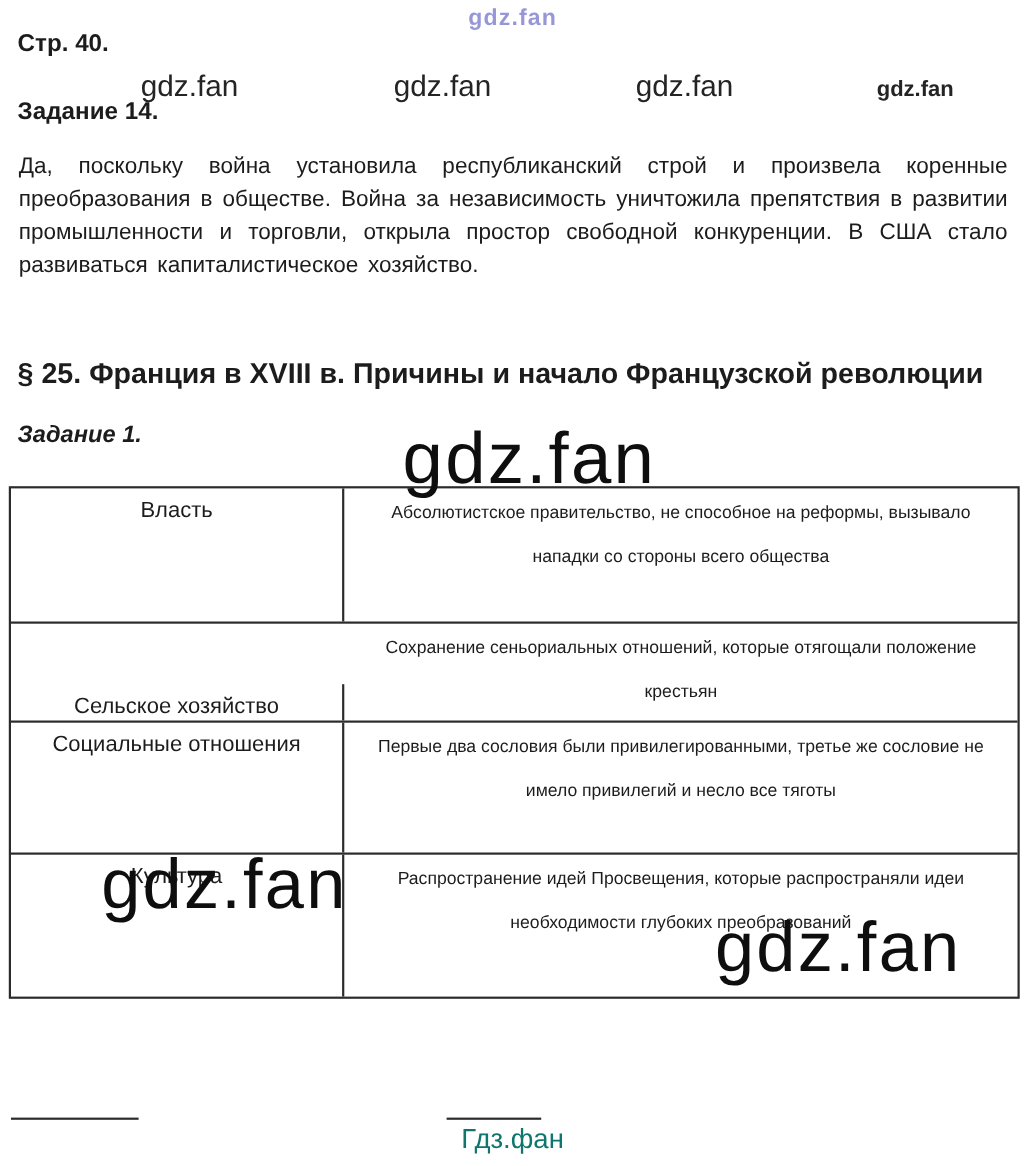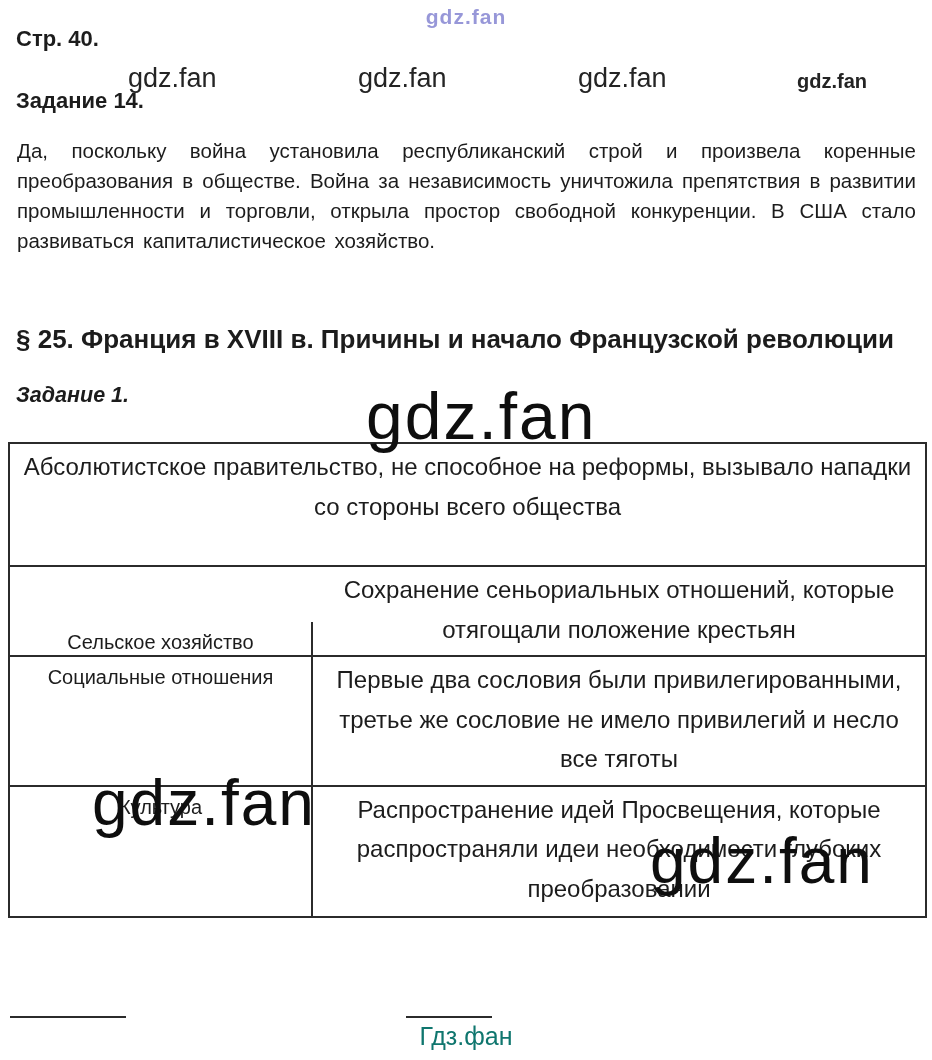--- a/index.html
+++ b/index.html
@@ -38,21 +38,21 @@
   }
   .trow{display:flex;border-top:2px solid #2b2b2b;}
   .trow:first-child{border-top:none;}
   .cell-l{
     width:303px;flex:0 0 303px;border-right:2px solid #2b2b2b;
     text-align:center;padding-top:7px;font-size:20px;line-height:26px;
     box-sizing:border-box;
   }
   .cell-r{
     flex:1;text-align:center;padding:3px 12px 6px;
-    font-size:24px;line-height:39.5px;box-sizing:border-box;border-radius:11px;
+    font-size:16px;line-height:39.5px;box-sizing:border-box;border-radius:11px;
   }
   .r1{min-height:121px;} .r2{min-height:117px;} .r3{min-height:77px;align-items:flex-end;}
   .r4{min-height:118px;} .r5{min-height:129px;}
   .footer-label{
     top:1022px;left:0;right:0;text-align:center;
     font-size:25px;color:#0f766e;
   }
   .artifact{height:2px;background:#2b2b2b;}
   .art1{top:1016px;left:10px;width:116px;}
   .art2{top:1016px;left:406px;width:86px;}
@@ -72,20 +72,21 @@
 <div class="abs task14-title">Задание 14.</div>
 
 <div class="abs para">Да, поскольку война установила республиканский строй и произвела коренные преобразования в обществе. Война за независимость уничтожила препятствия в развитии промышленности и торговли, открыла простор свободной конкуренции. В США стало развиваться капиталистическое  хозяйство.</div>
 
 <div class="abs section-title">§ 25. Франция в XVIII в. Причины и начало Французской революции</div>
 
 <div class="abs task1-title">Задание 1.</div>
 
 <div class="abs tbl">
   <div class="trow r1">
+    <div class="cell-l">Власть</div>
     <div class="cell-r">Абсолютистское правительство, не способное на реформы, вызывало нападки со стороны всего общества</div>
   </div>
   <div class="trow r3">
     <div class="cell-l">Сельское хозяйство</div>
     <div class="cell-r">Сохранение сеньориальных отношений, которые отягощали положение крестьян</div>
   </div>
   <div class="trow r4">
     <div class="cell-l">Социальные отношения</div>
     <div class="cell-r">Первые два сословия были привилегированными, третье же сословие не имело привилегий и несло все тяготы</div>
   </div>

